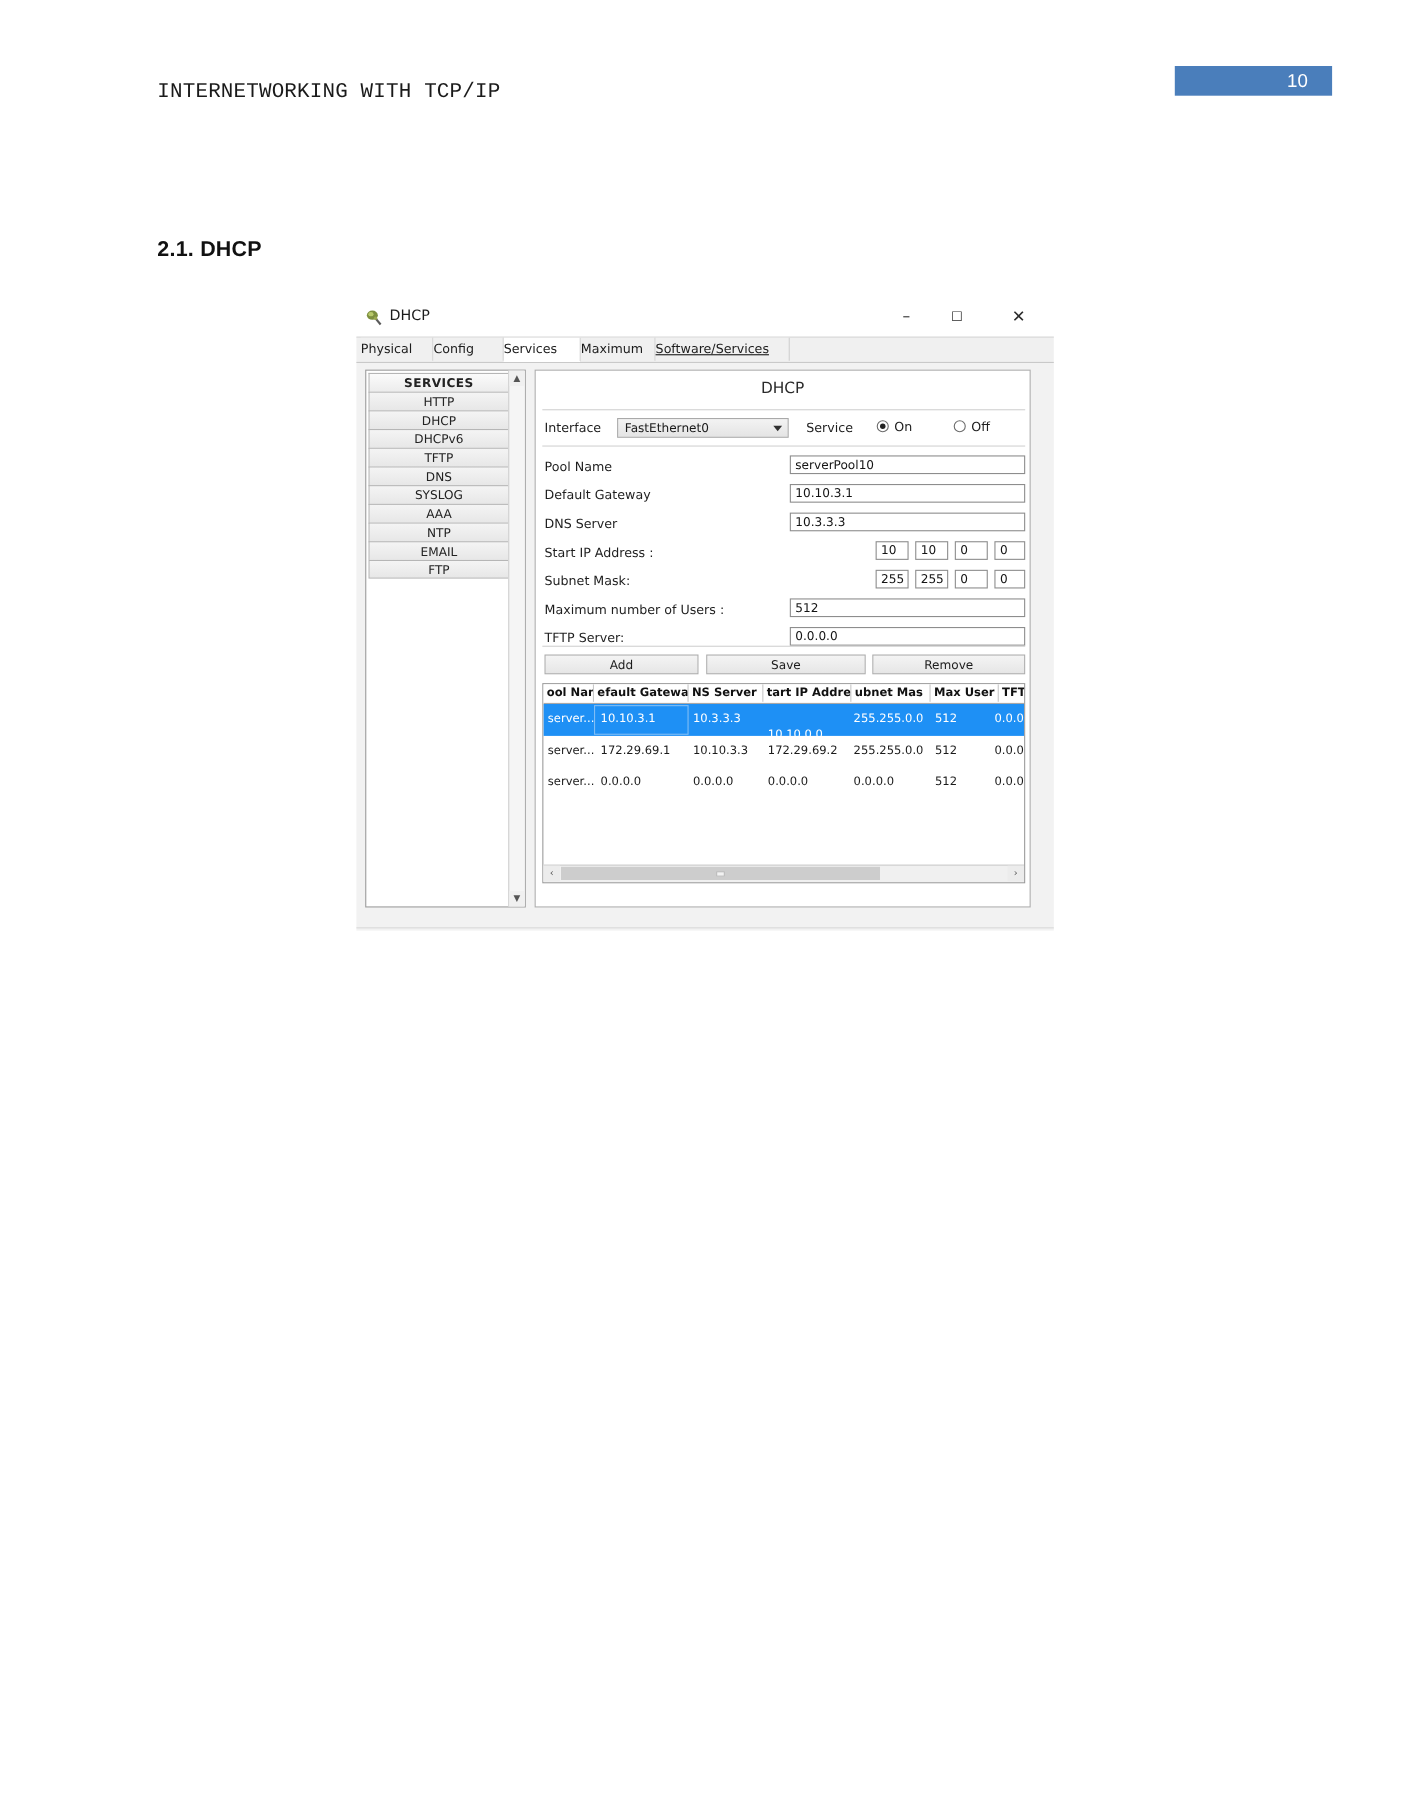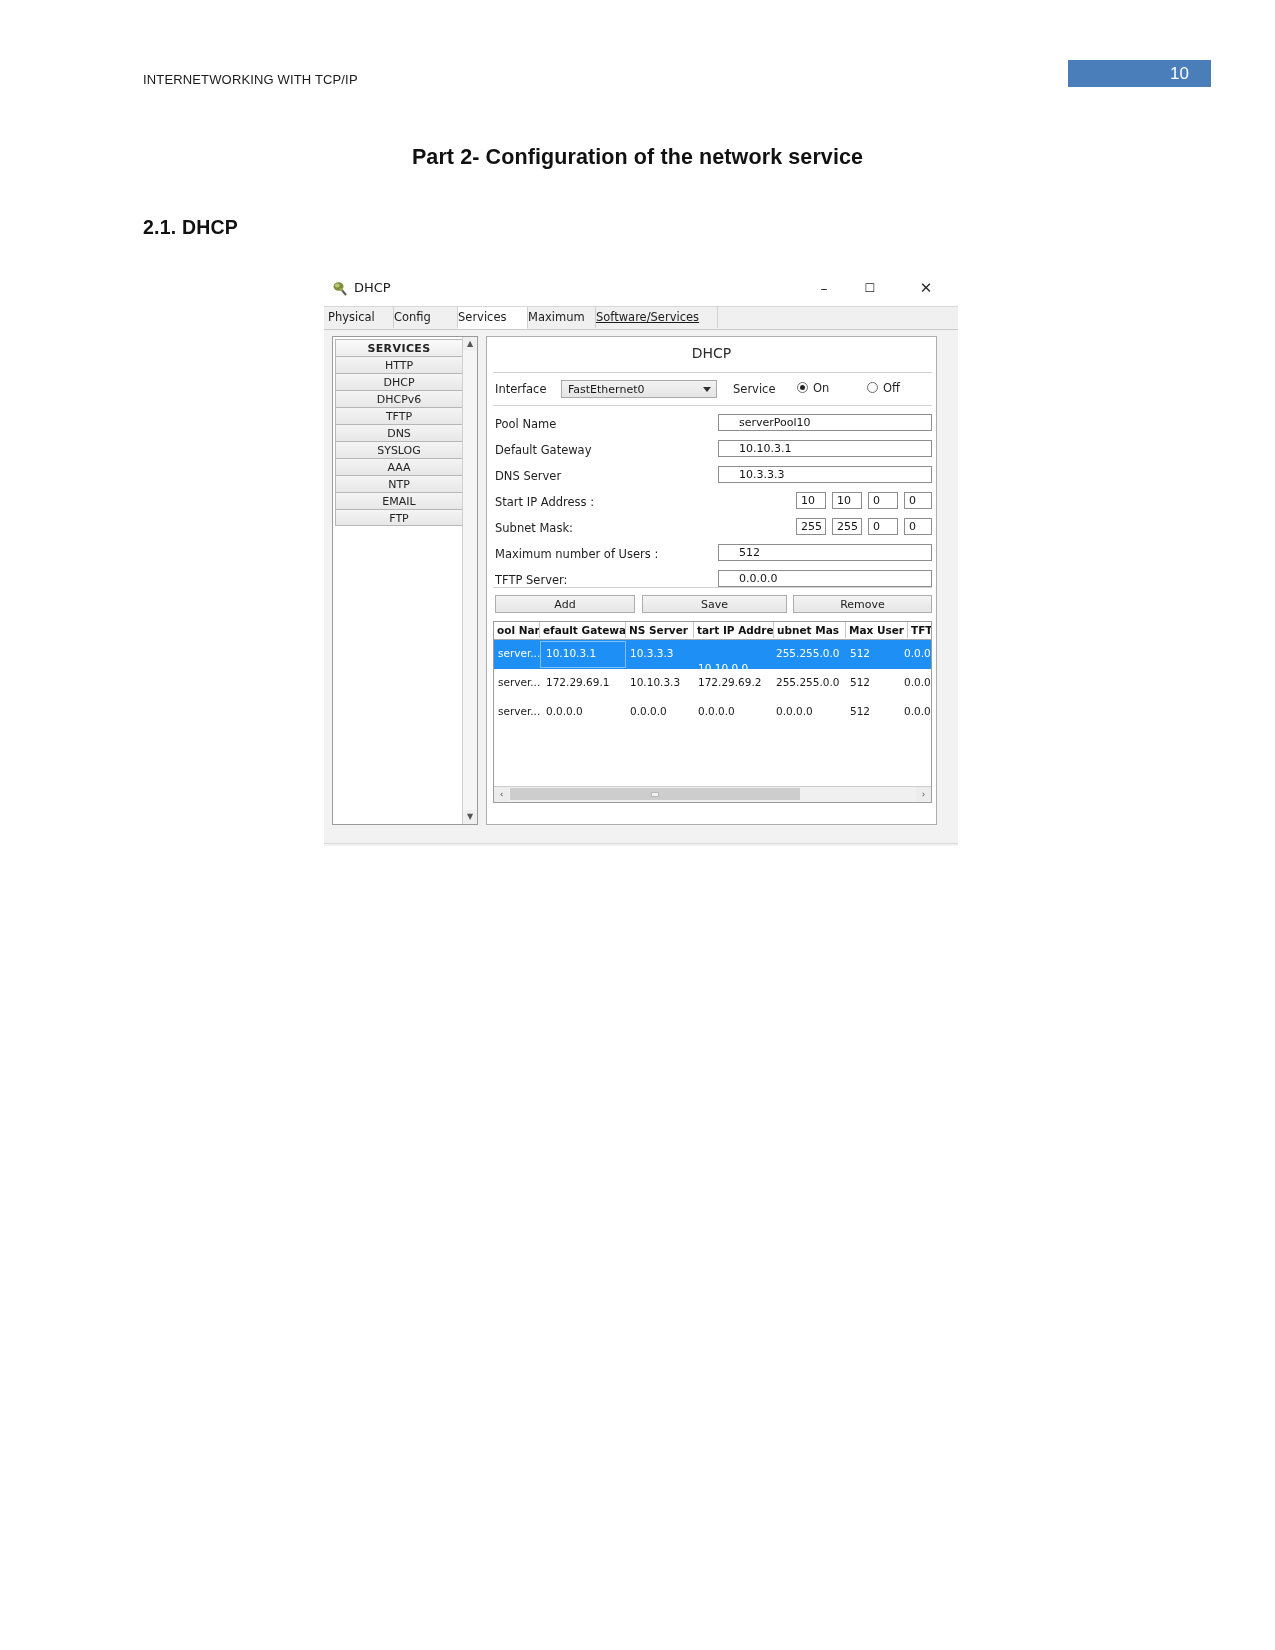--- a/index.html
+++ b/index.html
@@ -28,25 +28,25 @@
     left: 0;
     top: 60px;
     width: 100%;
     height: 46px;
   }
 
   .doc-header-title {
     position: absolute;
     left: 143px;
     top: 12px;
-    font-size: 13px;
+    font-size: 19px;
     letter-spacing: 0.15px;
     color: #1a1a1a;
     white-space: nowrap;
-    font-family: Liberation Sans, sans-serif;
+    font-family: Liberation Mono, monospace;
   }
 
   .page-number-box {
     position: absolute;
     right: 64px;
     top: 0px;
     width: 143px;
     height: 27px;
     background: #4a7ebb;
   }
@@ -335,21 +335,21 @@
   }
 
   .txt-input {
     position: absolute;
     background: #ffffff;
     border: 1px solid #8d8d8d;
     box-sizing: border-box;
     font-size: 11px;
     color: #141414;
     font-family: "DejaVu Sans", sans-serif;
-    padding-left: 20px;
+    padding-left: 4px;
     line-height: 16px;
     height: 17px;
     white-space: nowrap;
     overflow: hidden;
   }
 
   .octet {
     position: absolute;
     width: 30px;
     height: 17px;
@@ -485,21 +485,20 @@
 
 <div class="page">
 
   <div class="doc-header">
     <div class="doc-header-title">INTERNETWORKING WITH TCP/IP</div>
     <div class="page-number-box">
       <div class="page-number-text">10</div>
     </div>
   </div>
 
-  <div class="part-title">Part 2- Configuration of the network service</div>
   <div class="section-heading">2.1. DHCP</div>
 
   <div class="pt-window">
 
     <div class="titlebar">
       <span class="title-icon">
         <svg width="16" height="16" viewBox="0 0 16 16">
           <ellipse cx="6.5" cy="5.5" rx="5" ry="4.2" fill="#7d8f3f"></ellipse>
           <ellipse cx="5.2" cy="4.6" rx="2.4" ry="2" fill="#b8c96a"></ellipse>
           <path d="M9 8 L14 14" stroke="#5a5a5a" stroke-width="2" fill="none"></path>

